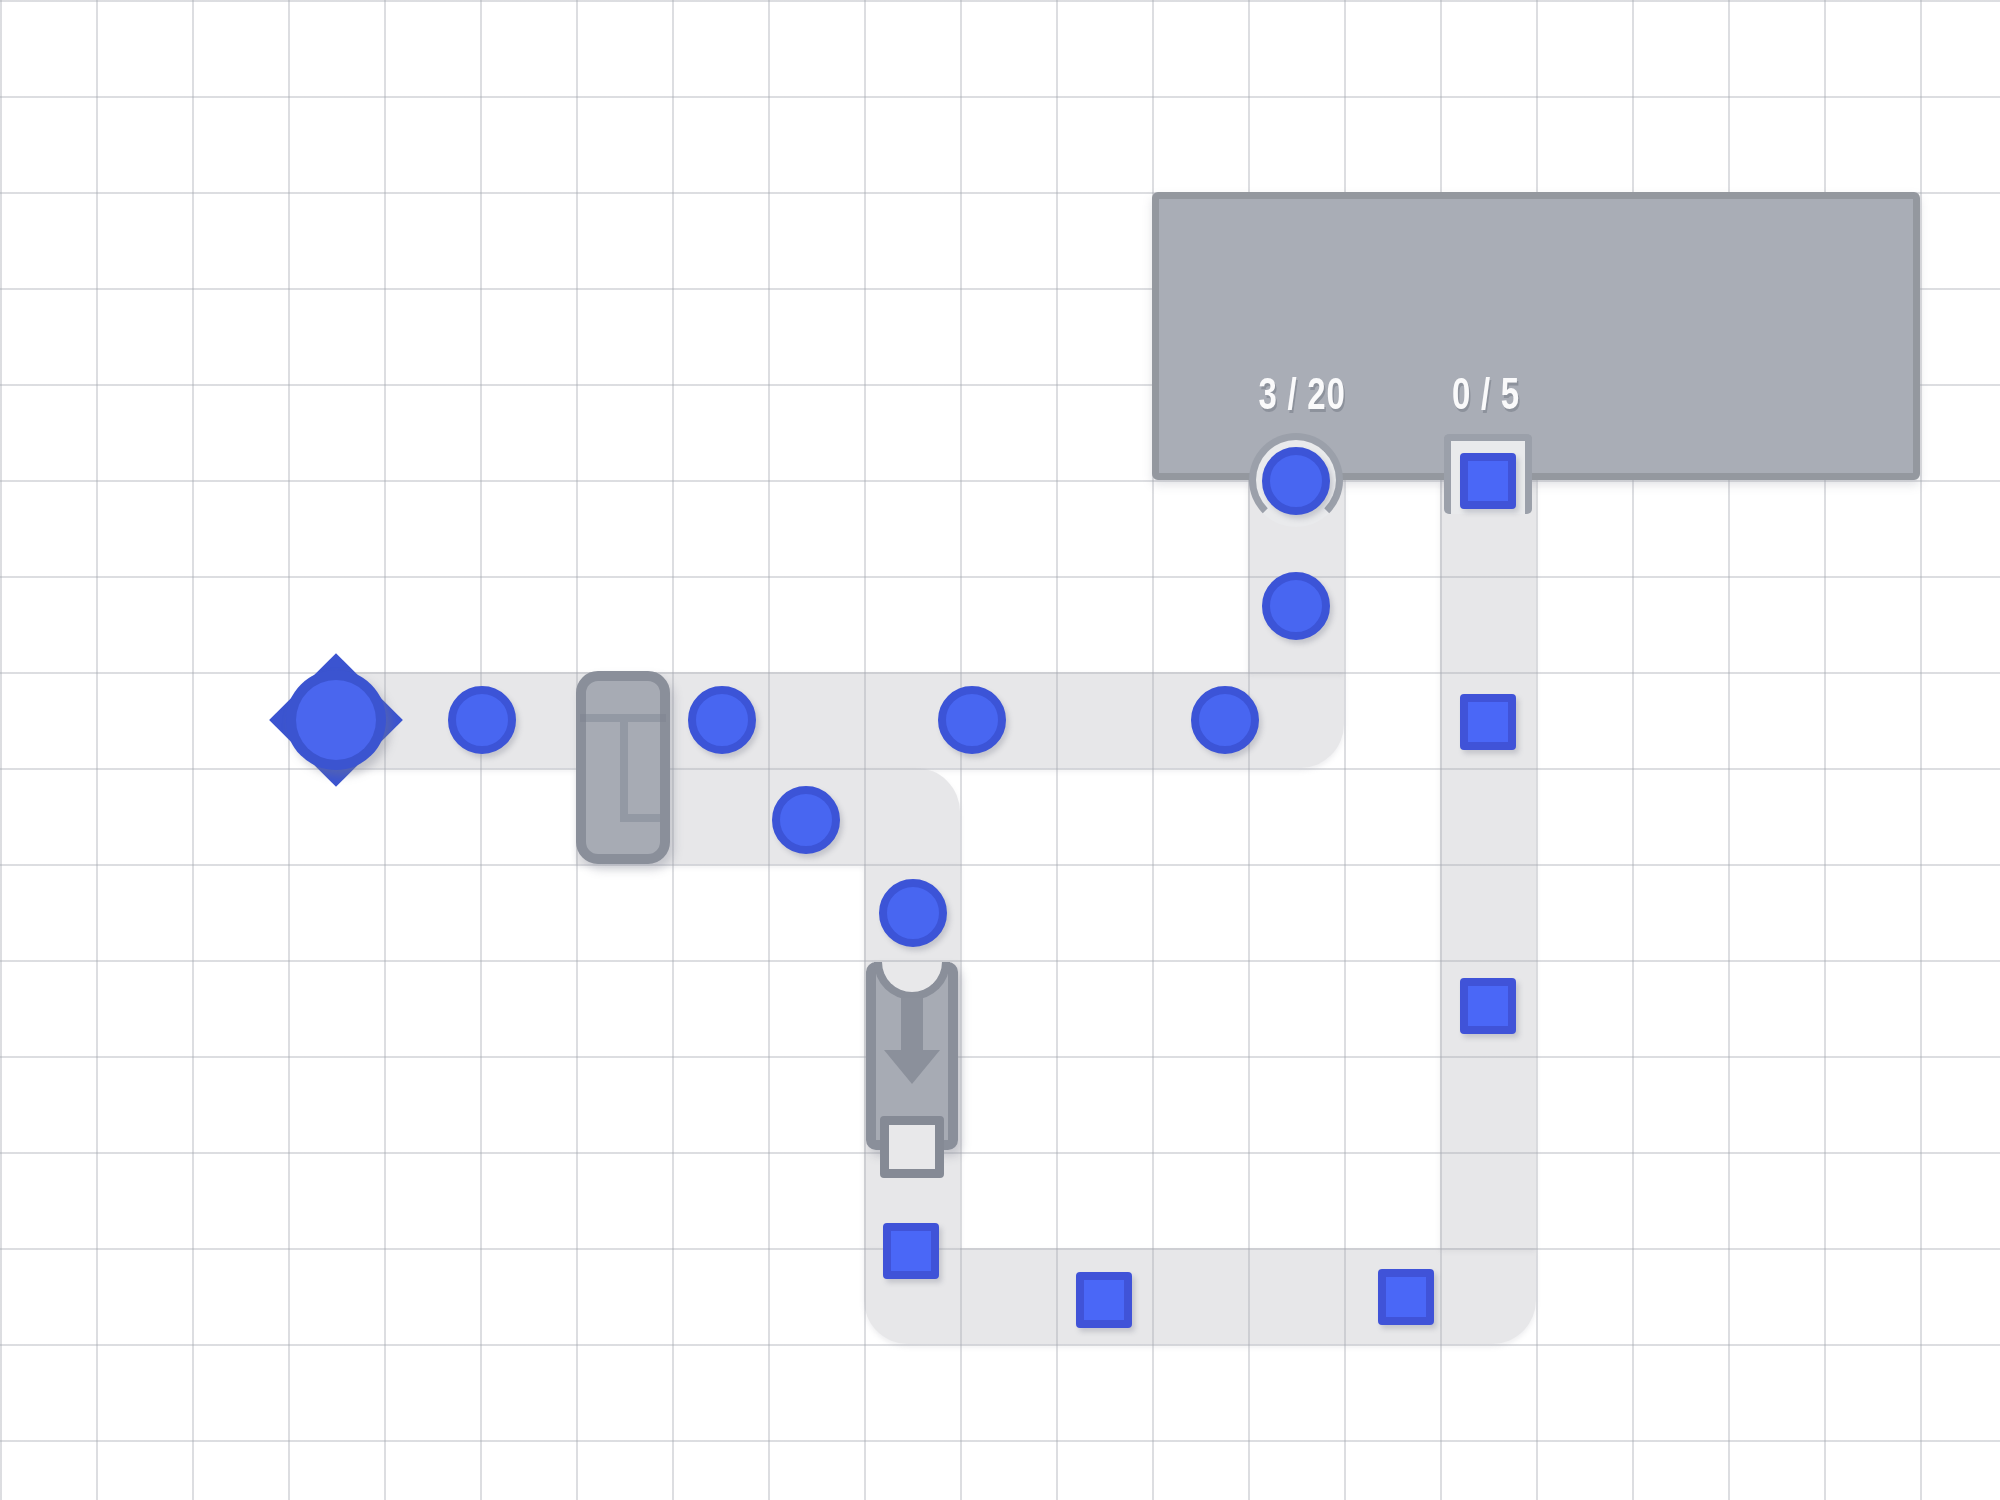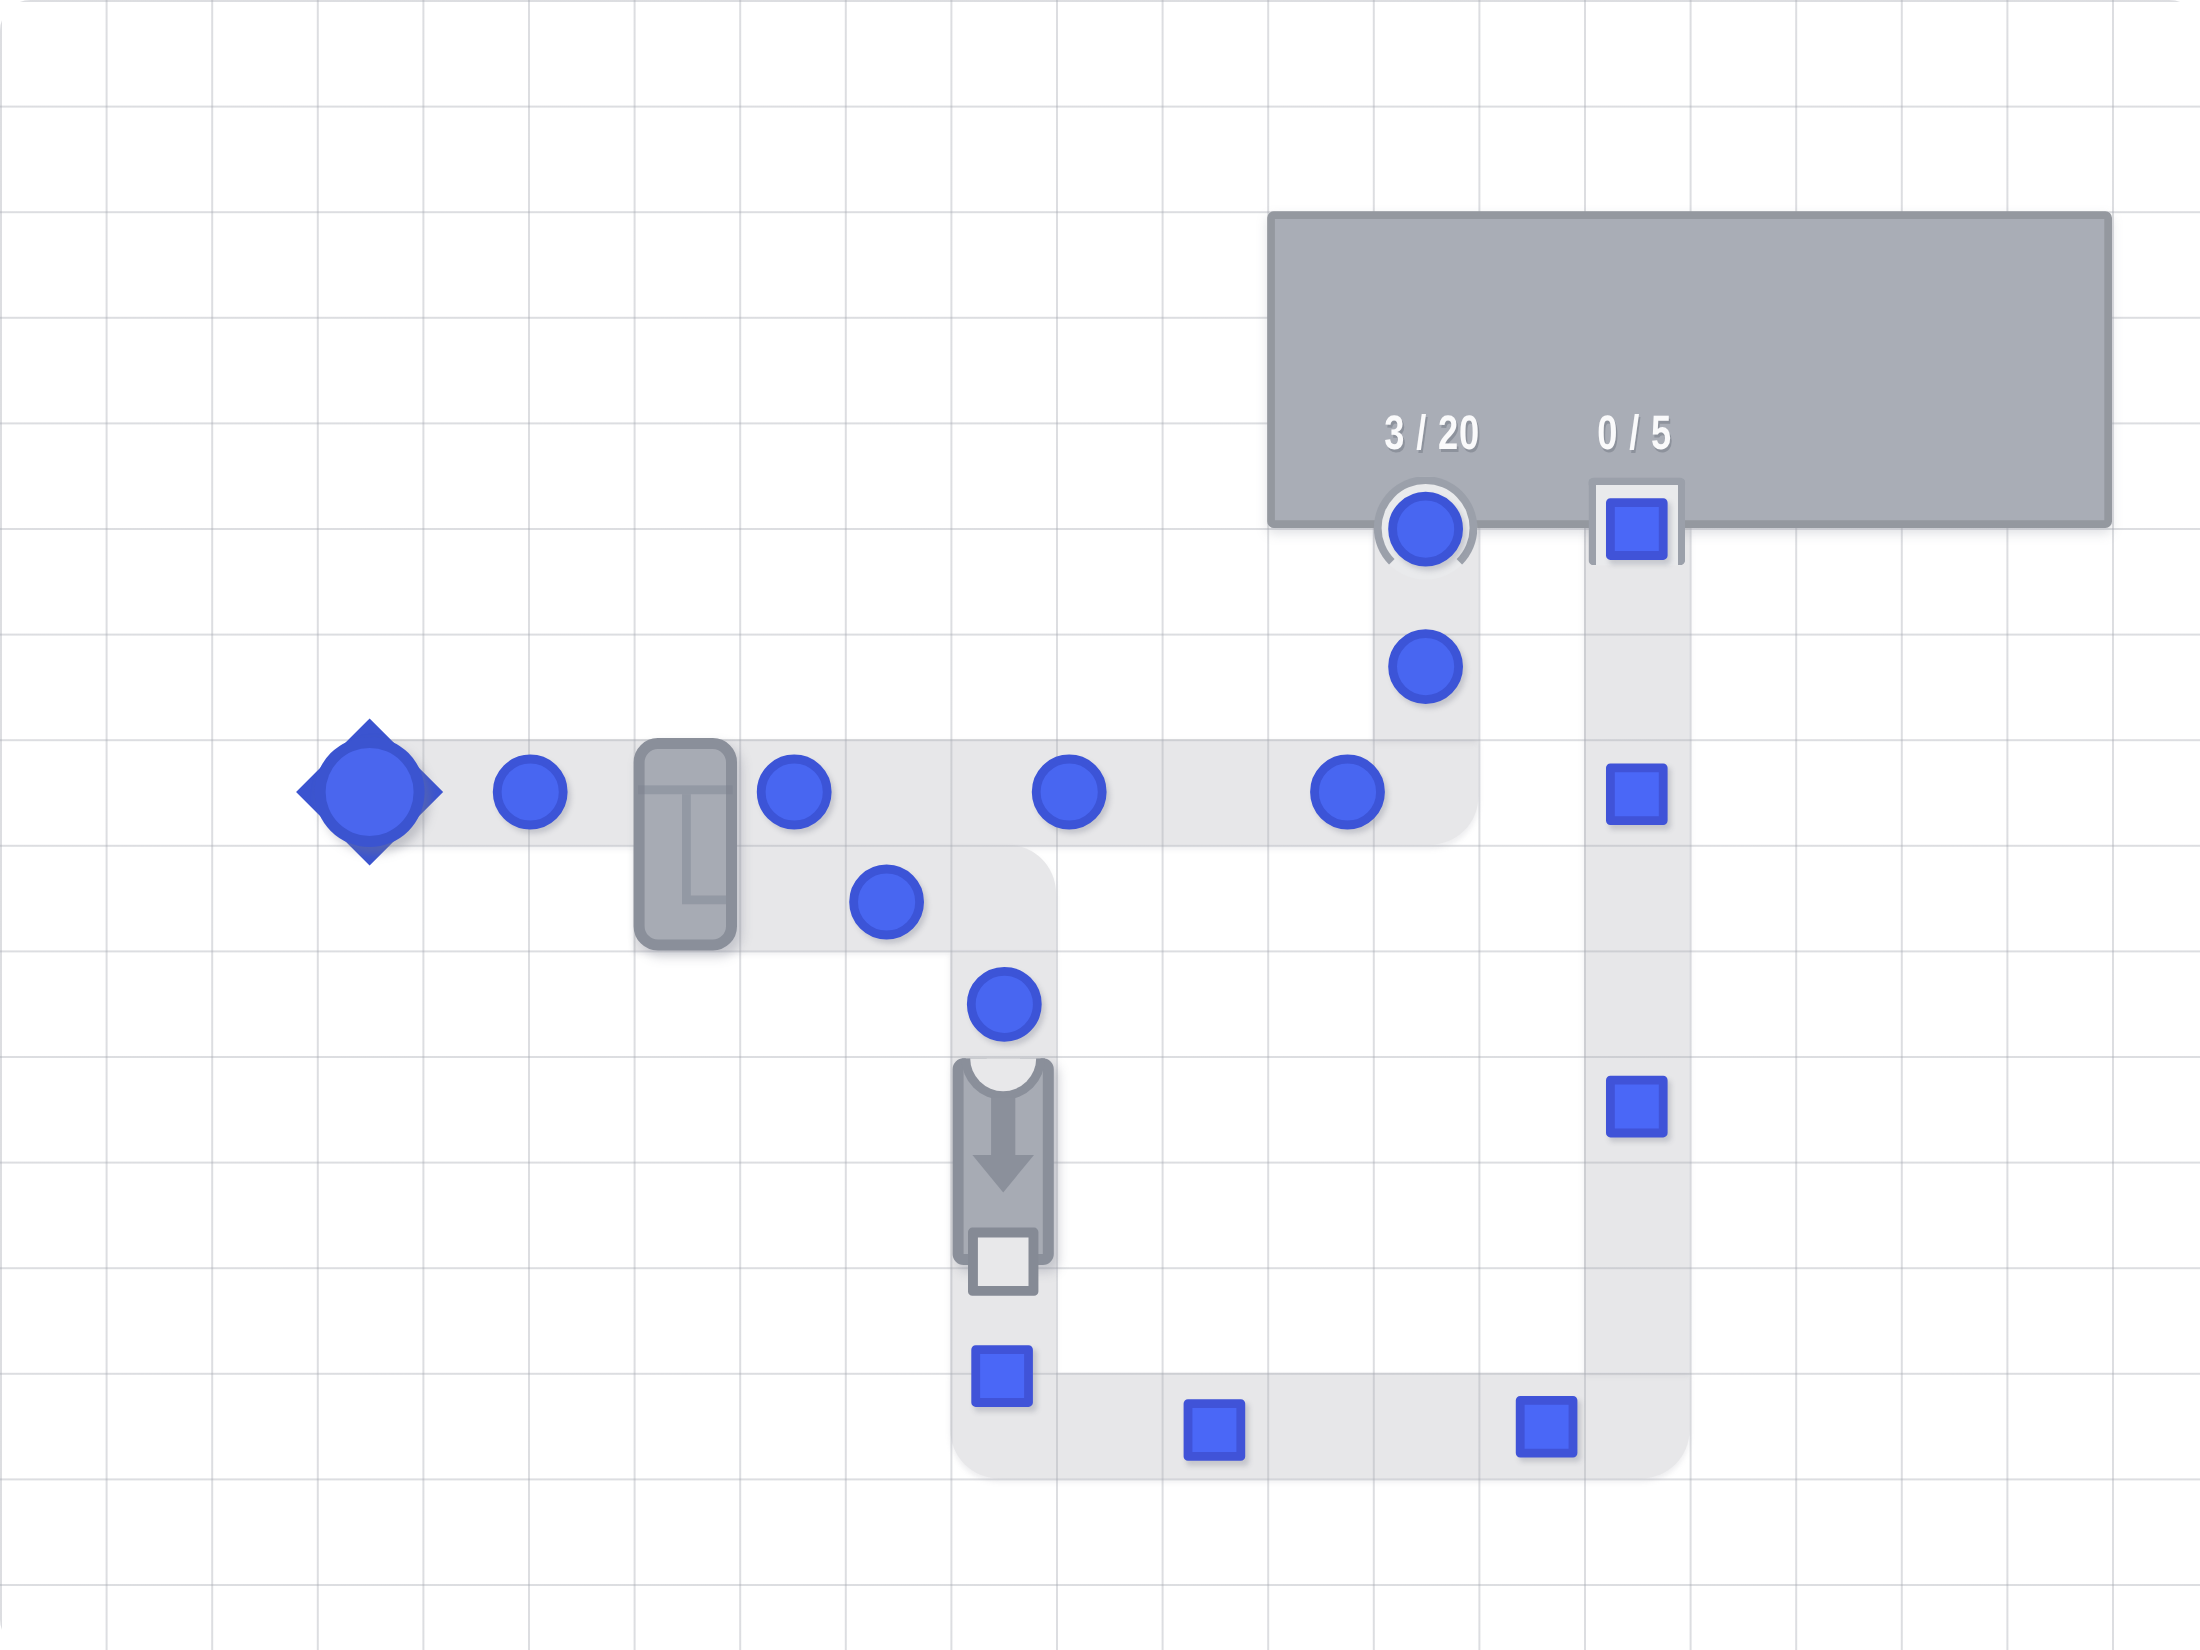--- a/index.html
+++ b/index.html
@@ -1,17 +1,17 @@
 <!DOCTYPE html>
 <html><head>
 <meta charset="utf-8">
 <style>
   html,body{margin:0;padding:0;background:#ffffff;}
   #scene{position:relative;width:2000px;height:1500px;overflow:hidden;background:#ffffff;
-         font-family:"Liberation Sans", sans-serif;border-radius:28px;}
+         font-family:"Liberation Sans", sans-serif;}
   
   #belt-layer{position:absolute;inset:0;z-index:1;}
   .belt{position:absolute;background:#e7e7e9;box-shadow:0 3px 5px rgba(140,144,155,.15);}
   #grid-overlay{position:absolute;inset:0;z-index:2;pointer-events:none;
     background-image:
       linear-gradient(to right, rgba(164,167,176,.38) 0 2px, transparent 2px 96px),
       linear-gradient(to bottom, rgba(164,167,176,.38) 0 2px, transparent 2px 96px);
     background-size:96px 96px;}
   #structure-layer{position:absolute;inset:0;z-index:3;}
   #item-layer{position:absolute;inset:0;z-index:5;}

